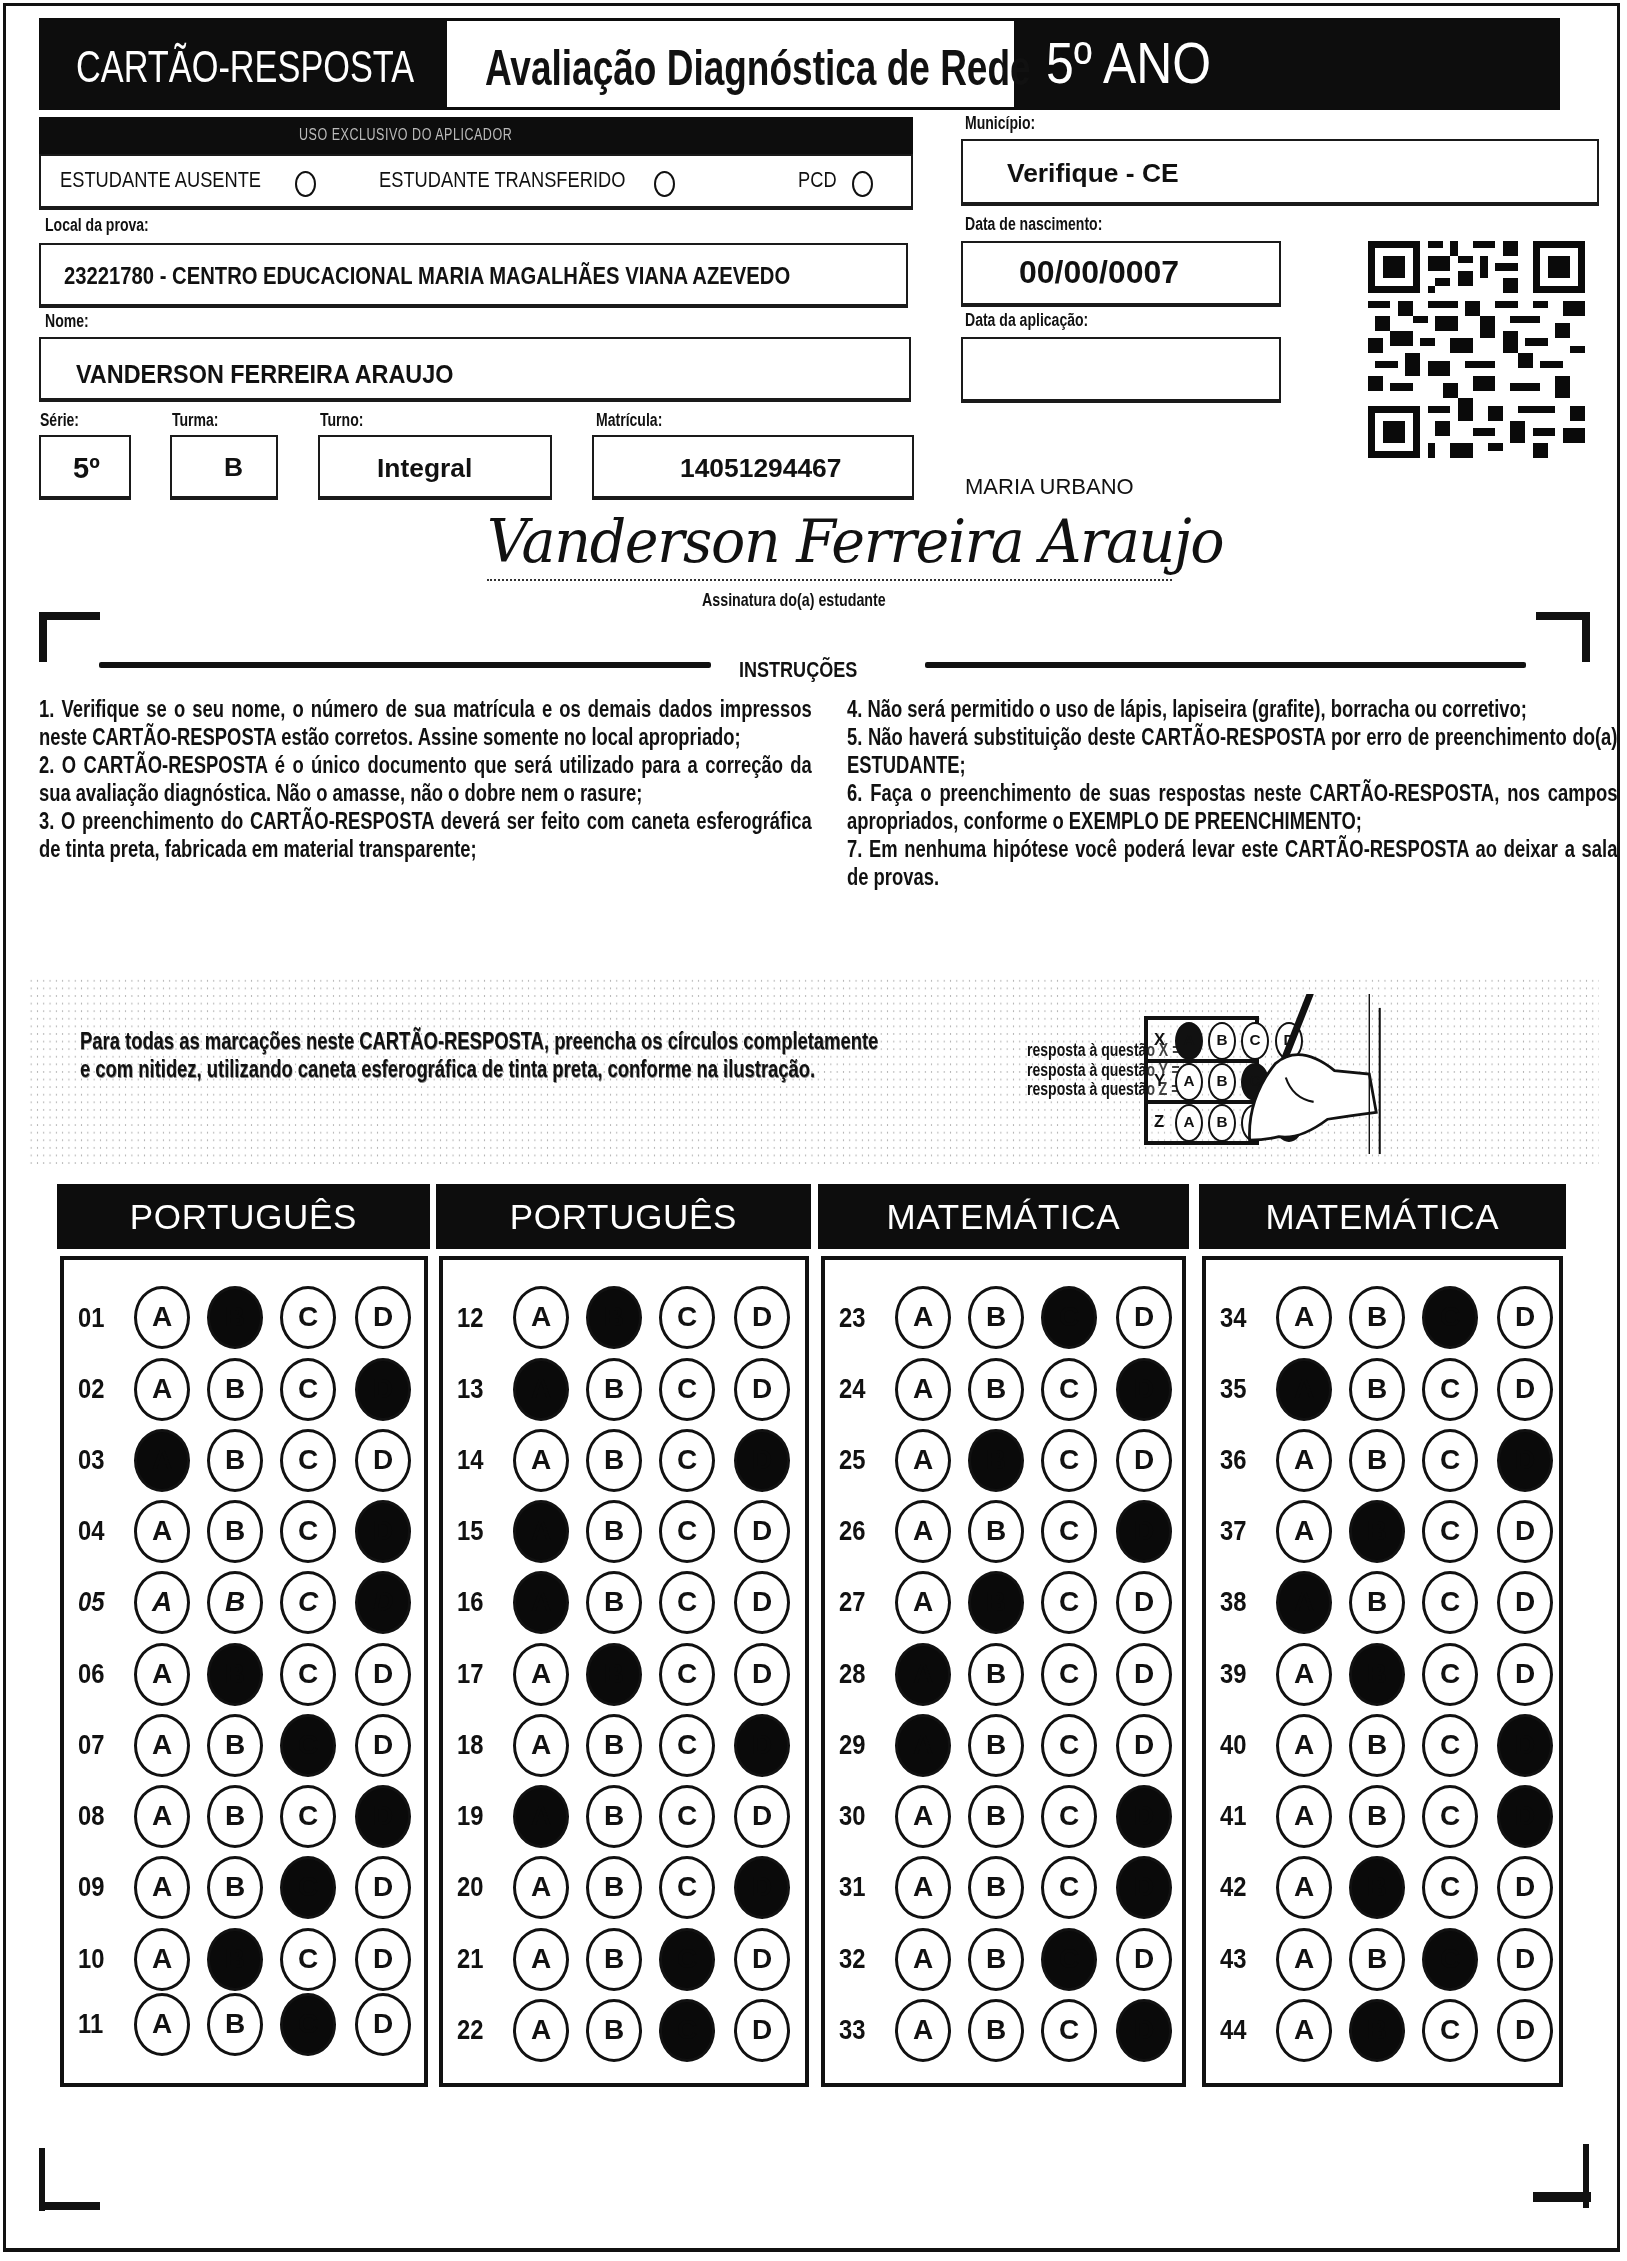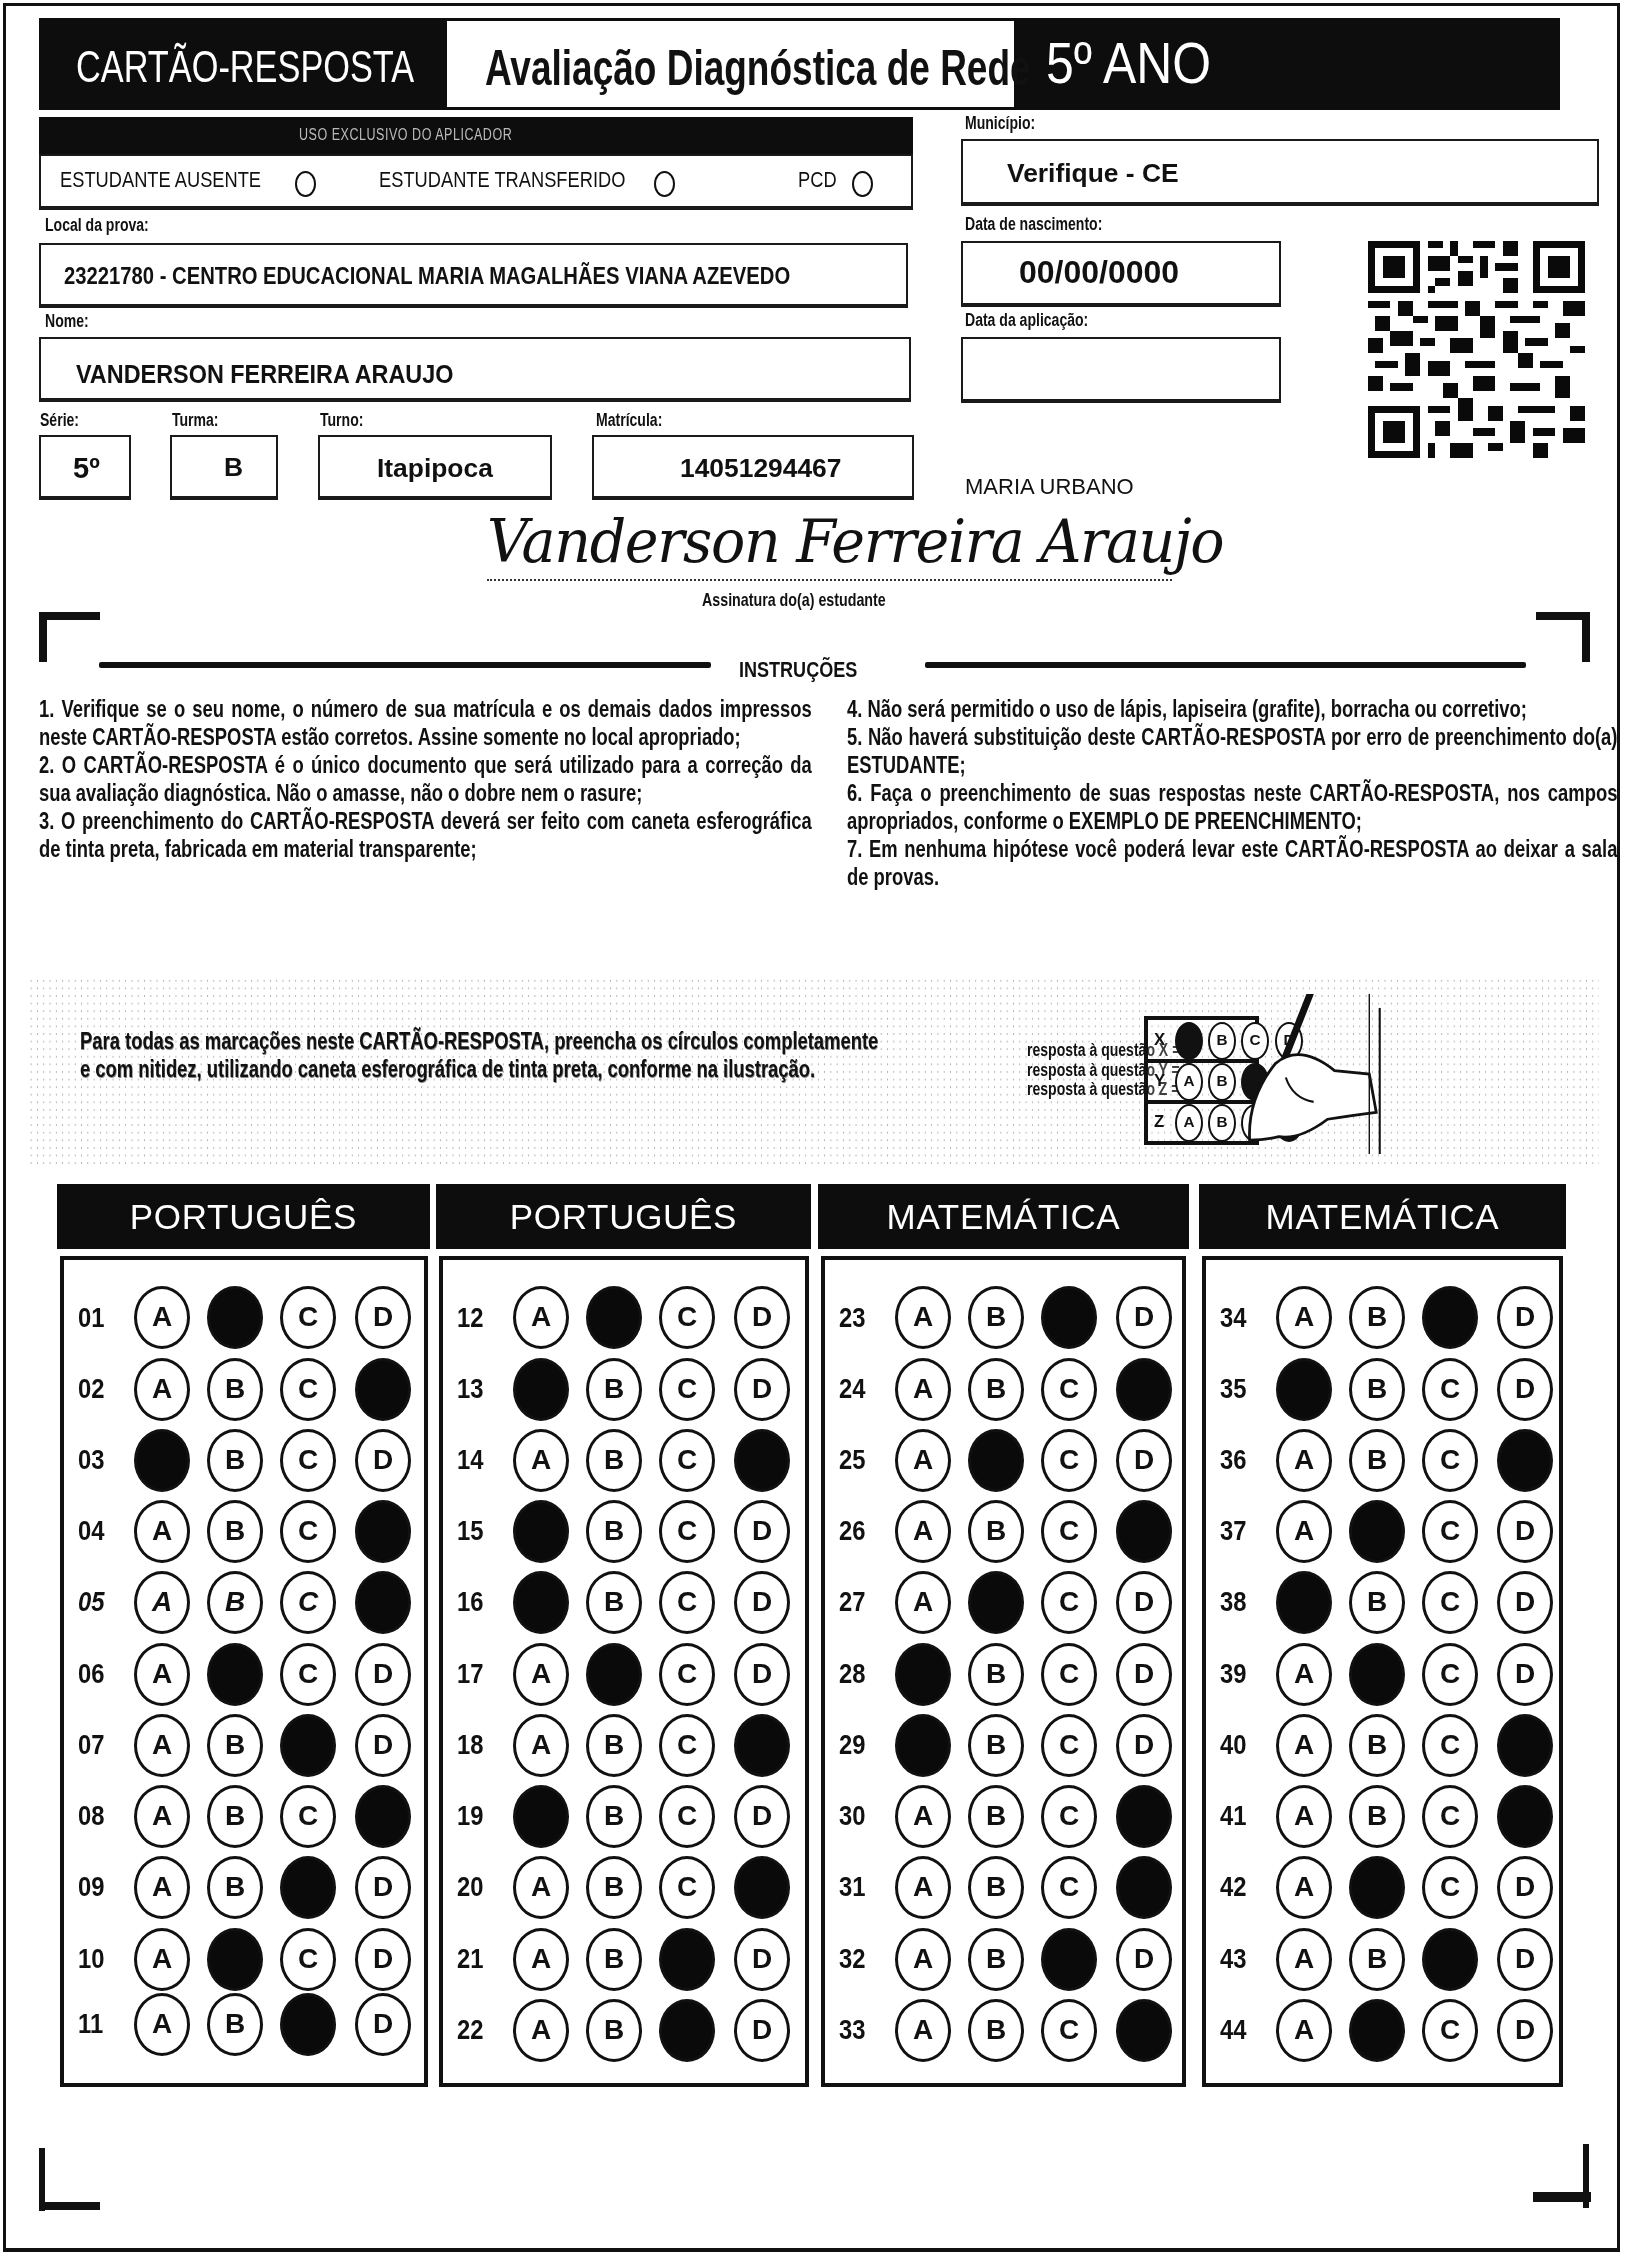--- a/index.html
+++ b/index.html
@@ -63,31 +63,31 @@
 <div class="lbl" style="left:40px;top:410px;">Série:</div>
 <div class="lbl" style="left:172px;top:410px;">Turma:</div>
 <div class="lbl" style="left:320px;top:410px;">Turno:</div>
 <div class="lbl" style="left:596px;top:410px;">Matrícula:</div>
 
 <div class="box" style="left:39px;top:435px;width:92px;height:65px;"></div>
 <div class="val" style="left:73px;top:452px;font-size:29px;">5º</div>
 <div class="box" style="left:170px;top:435px;width:108px;height:65px;"></div>
 <div class="val" style="left:224px;top:452px;font-size:26.4px;">B</div>
 <div class="box" style="left:318px;top:435px;width:234px;height:65px;"></div>
-<div class="val" style="left:377px;top:453px;font-size:26.4px;">Itapipoca</div>
+<div class="val" style="left:377px;top:453px;font-size:26.4px;">Integral</div>
 <div class="box" style="left:592px;top:435px;width:322px;height:65px;"></div>
 <div class="val" style="left:680px;top:453px;font-size:26.4px;">14051294467</div>
 
 <div class="lbl" style="left:965px;top:113px;">Município:</div>
 <div class="box" style="left:961px;top:139px;width:638px;height:67px;"></div>
 <div class="val" style="left:1007px;top:158px;font-size:26.4px;">Verifique - CE</div>
 
 <div class="lbl" style="left:965px;top:214px;">Data de nascimento:</div>
 <div class="box" style="left:961px;top:241px;width:320px;height:66px;"></div>
-<div class="val" style="left:1019px;top:254px;font-size:32px;">00/00/0000</div>
+<div class="val" style="left:1019px;top:254px;font-size:32px;">00/00/0007</div>
 
 <div class="lbl" style="left:965px;top:310px;">Data da aplicação:</div>
 <div class="box" style="left:961px;top:337px;width:320px;height:66px;"></div>
 <div class="val" style="left:987px;top:355px;font-size:26.4px;"></div>
 
 <div class="val" style="left:965px;top:474px;font-size:22px;font-weight:normal;">MARIA URBANO</div>
 
 <svg class="abs" style="left:1368px;top:240px;" width="217" height="219" viewBox="0 0 29 29" shape-rendering="crispEdges">
   <rect x="0" y="0" width="29" height="29" fill="#fff"></rect>
   <g fill="#0a0a0a">

